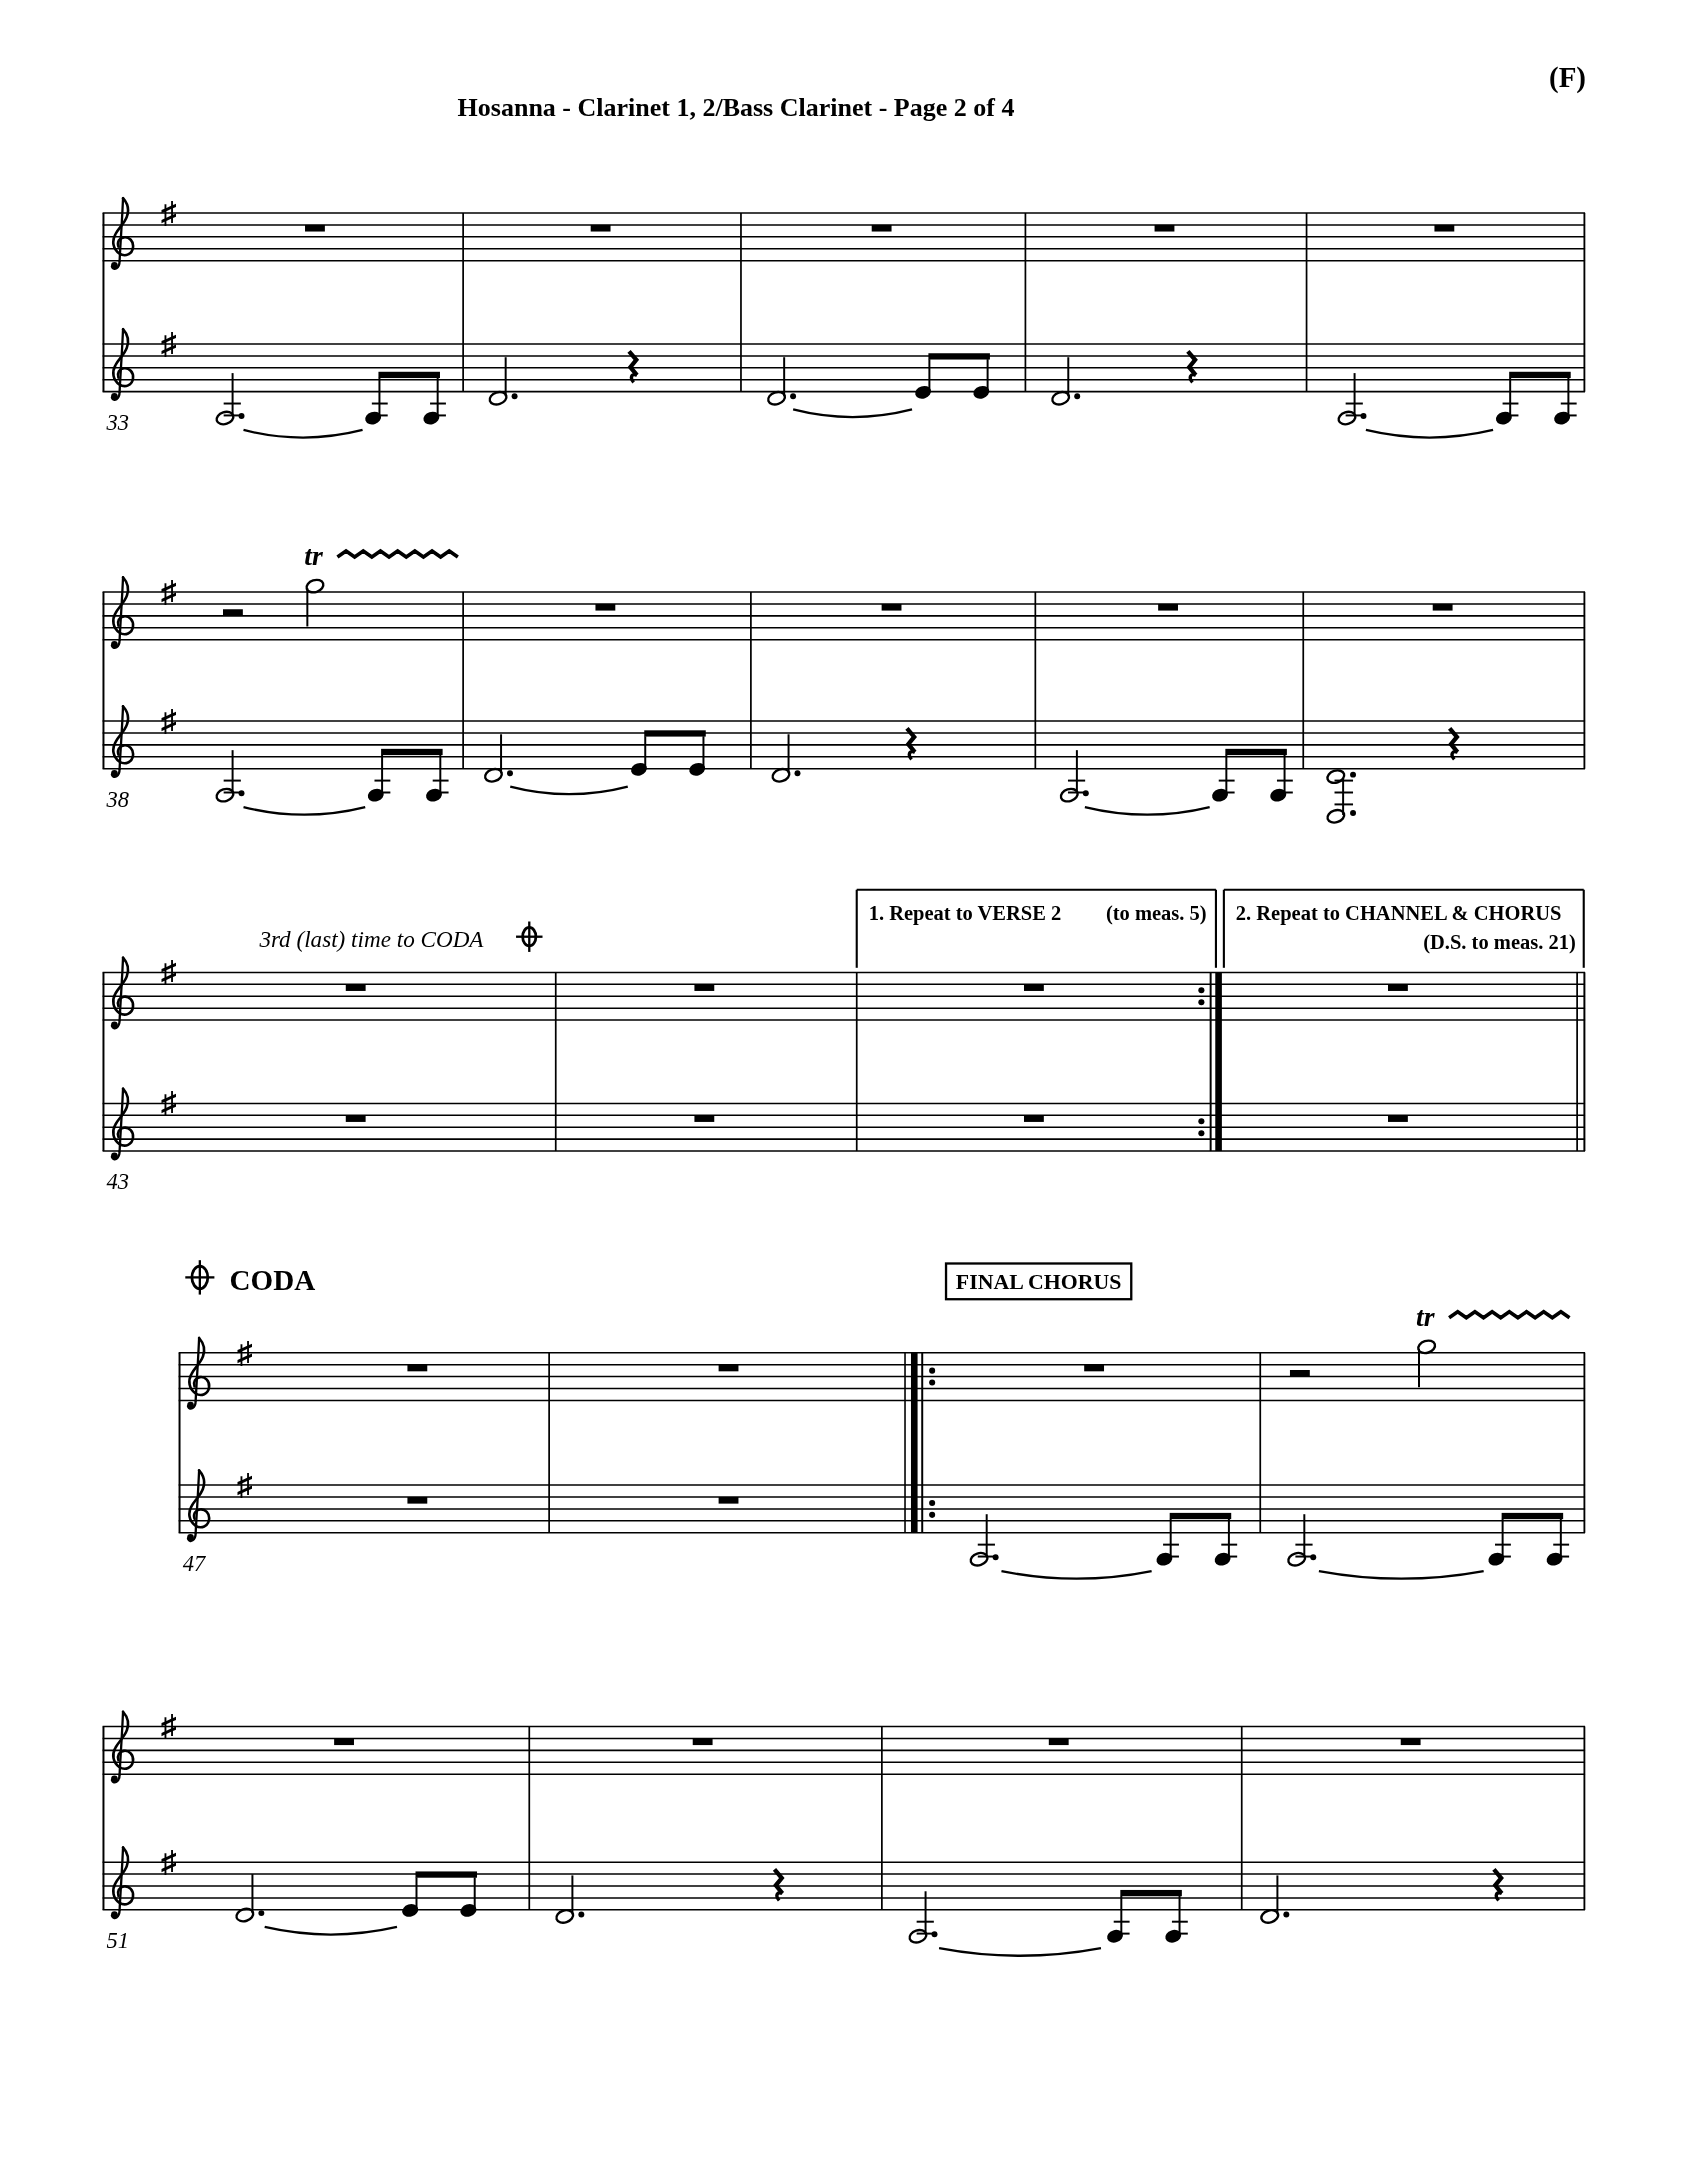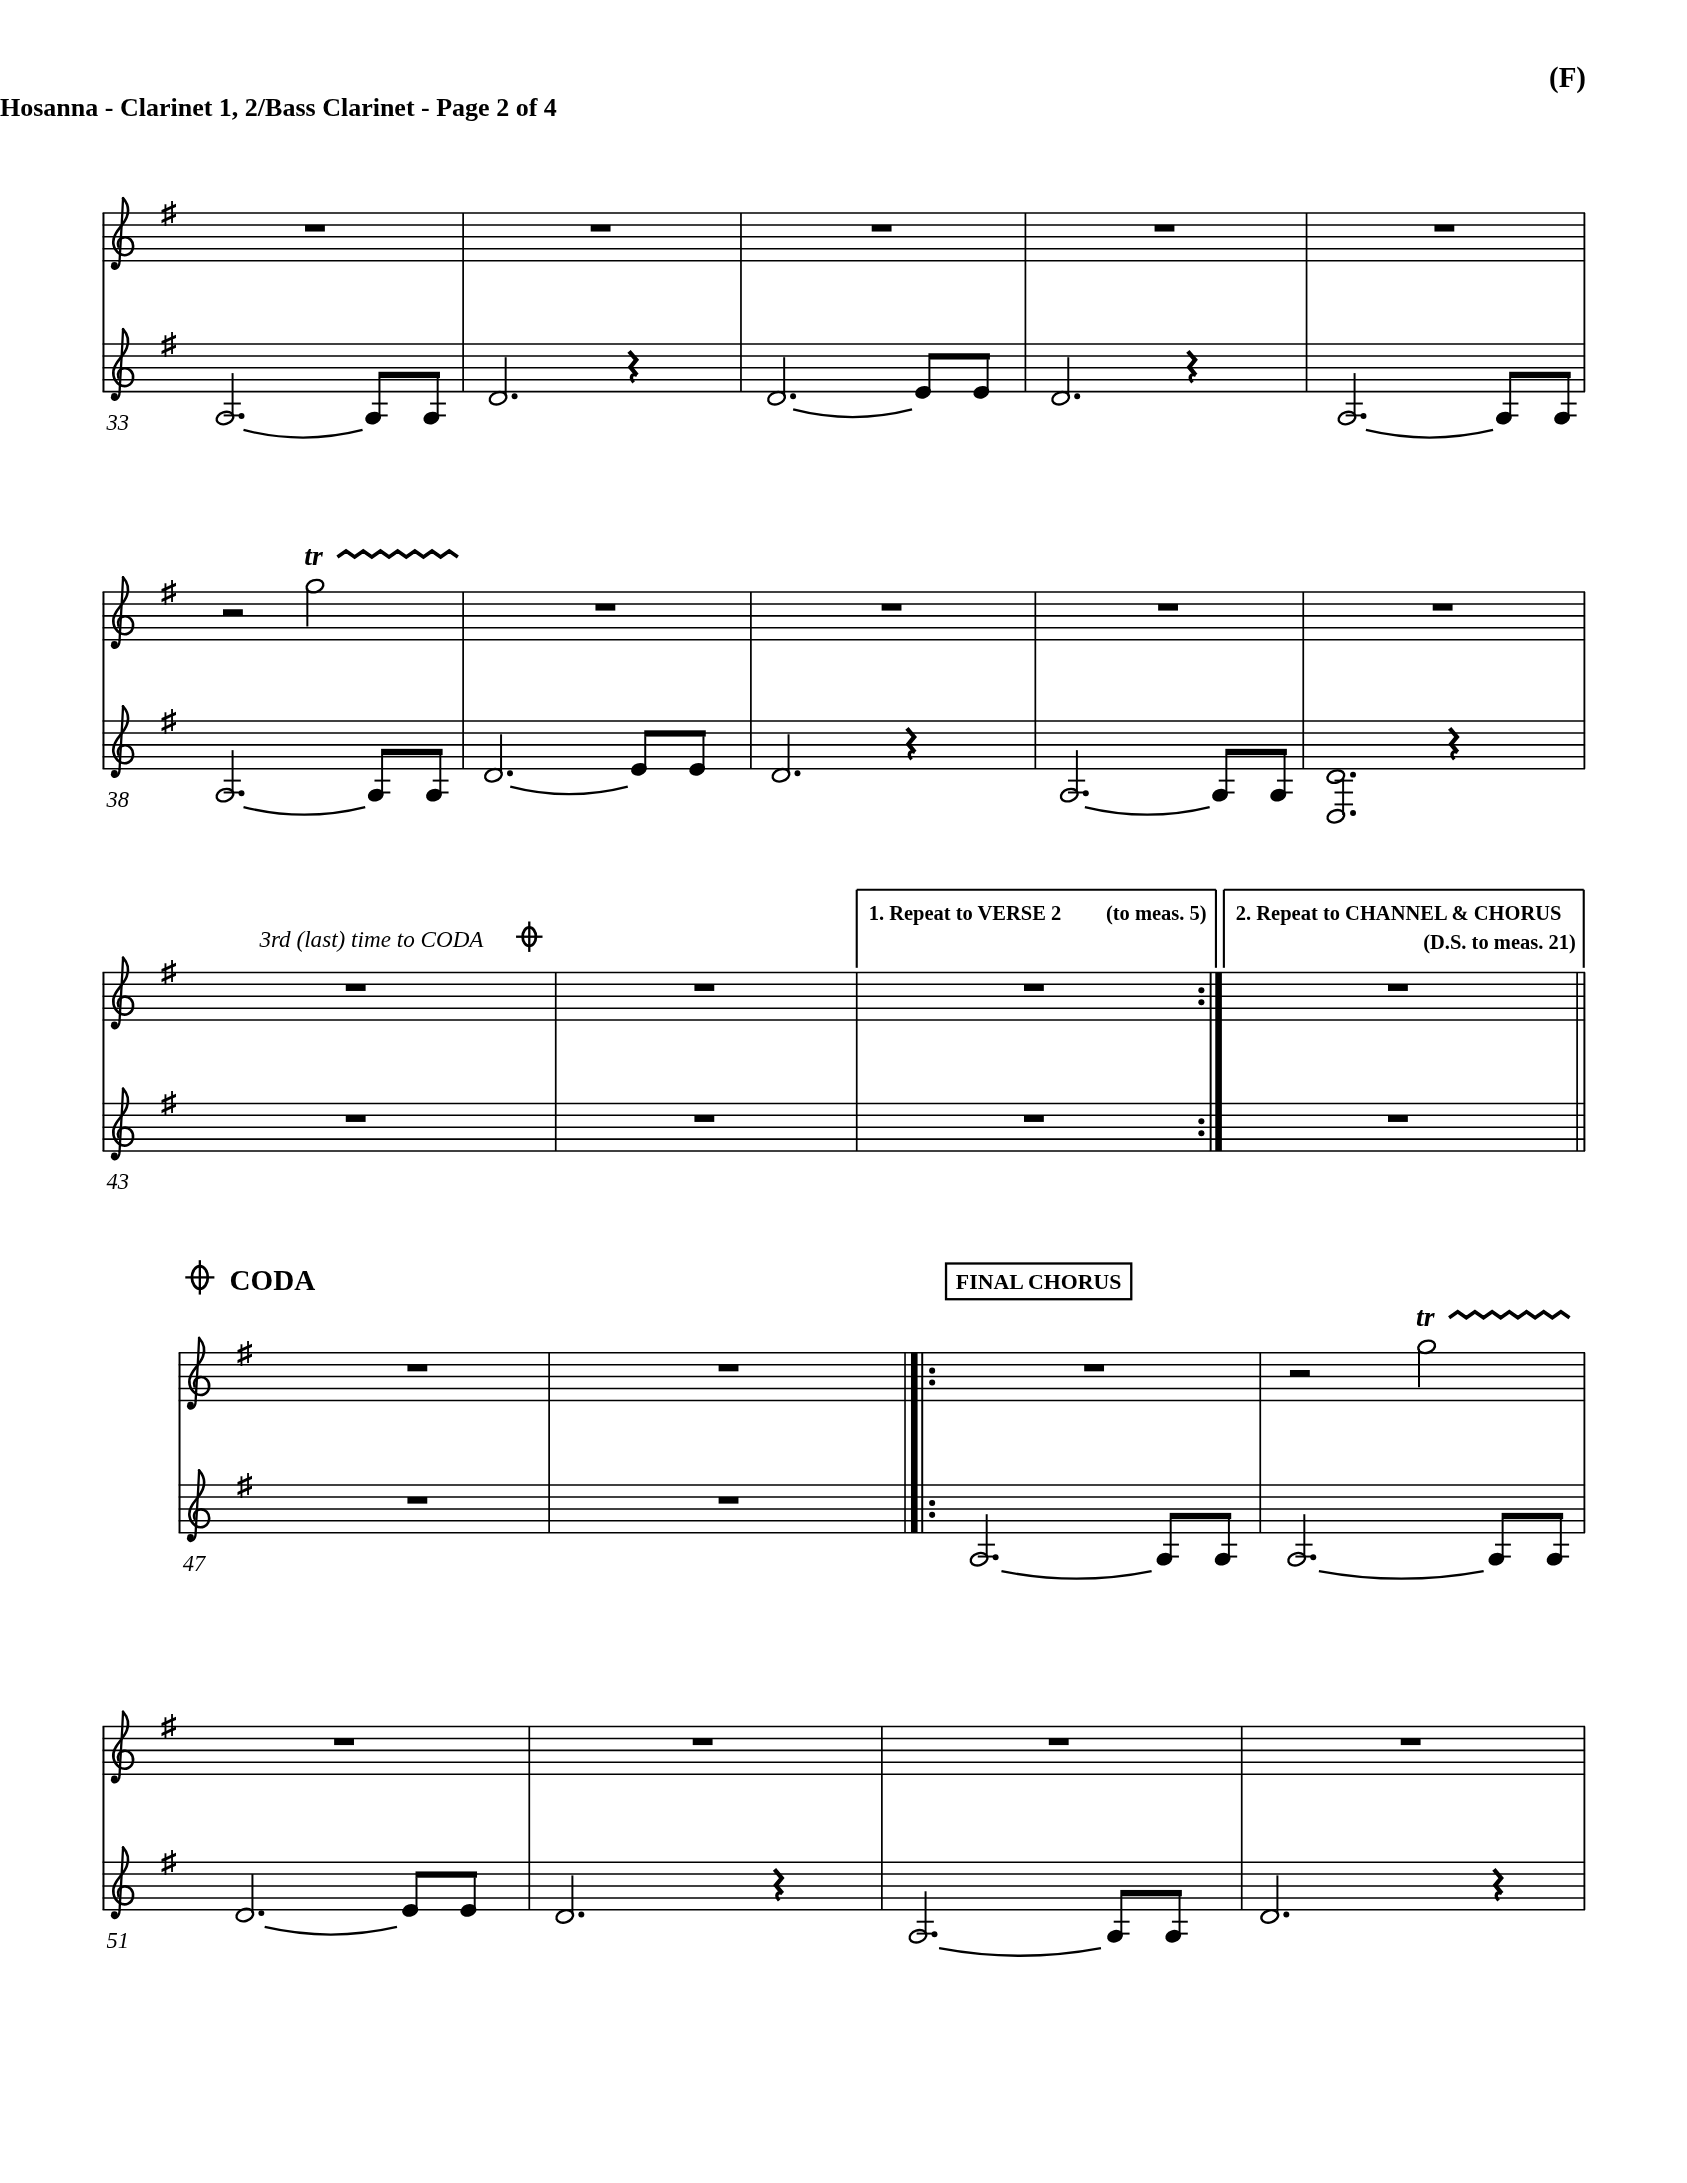--- a/index.html
+++ b/index.html
@@ -1,19 +1,19 @@
 <!DOCTYPE html>
 <html style="font-size:10.6px"><head>
 <meta charset="utf-8">
 <style>
   html,body{margin:0;padding:0;background:#e8e8e8;}
   .page{position:relative;width:1687px;height:2183px;background:#ffffff;overflow:hidden;
         font-family:"Liberation Serif",serif;color:#000;}
   .annotation{position:absolute;top:61px;right:101px;font-weight:bold;font-size:29px;}
-  .title{position:absolute;top:93px;left:0;width:1472px;text-align:left;
+  .title{position:absolute;top:93px;left:0;width:1472px;text-align:center;
          font-weight:bold;font-size:26px;}
   svg#score{position:absolute;left:0;top:0;}
   text{font-family:"Liberation Serif",serif;}
 </style>
 </head>
 <body>
 
 <div class="page">
   <div class="annotation">(F)</div>
   <div class="title">Hosanna - Clarinet 1, 2/Bass Clarinet - Page 2 of 4</div>

